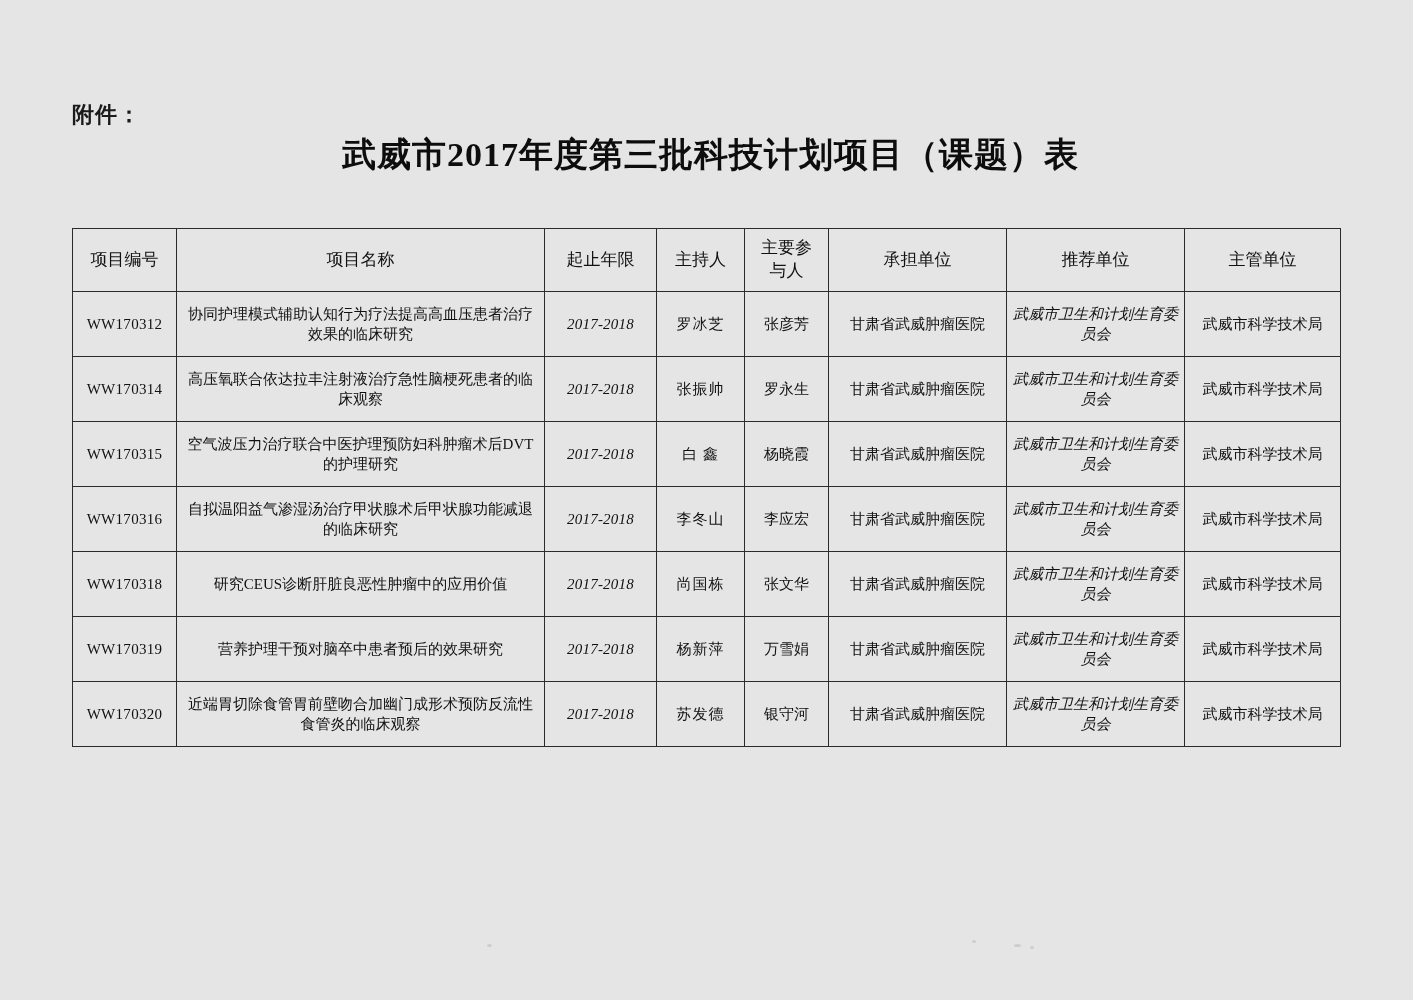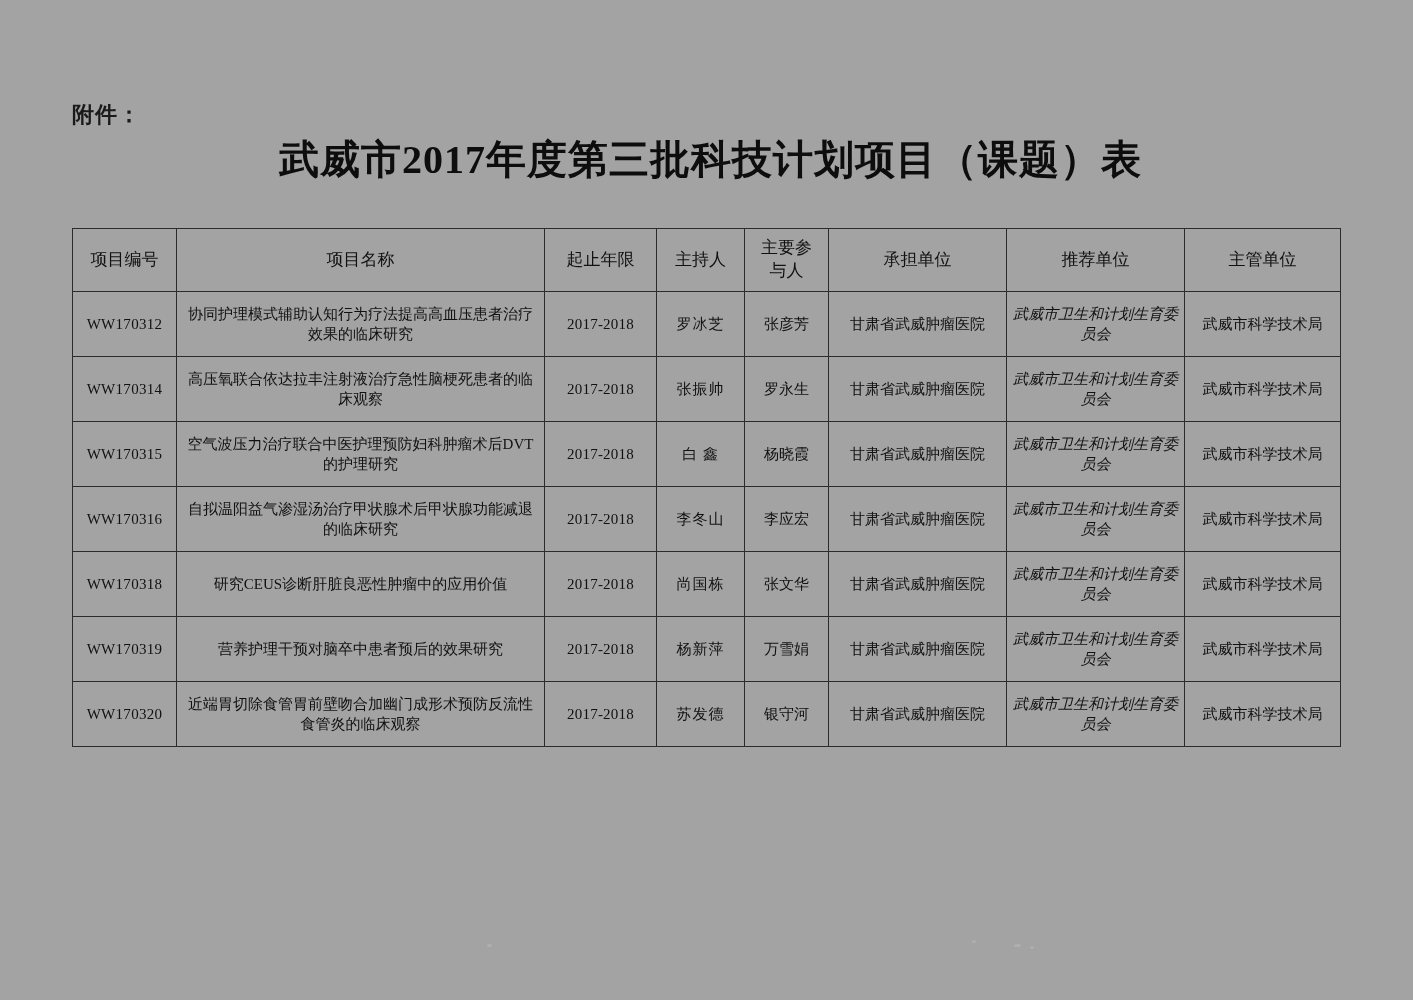--- a/index.html
+++ b/index.html
@@ -12,39 +12,39 @@
     height: 1000px;
     font-family: "Liberation Serif", "DejaVu Serif", serif;
     color: #111111;
     position: relative;
     overflow: hidden;
   }
   .page {
     position: relative;
     width: 1413px;
     height: 1000px;
-    background: #a3a3a3;
+    background: #e5e5e5;
   }
   .attachment-label {
     position: absolute;
     left: 72px;
     top: 100px;
     font-size: 22px;
     letter-spacing: 1px;
     font-family: "Liberation Serif", "DejaVu Serif", serif;
     font-weight: 600;
     color: #1a1a1a;
   }
   .doc-title {
     position: absolute;
     left: 0;
     right: 0;
     top: 132px;
     text-align: center;
-    font-size: 40px;
+    font-size: 34px;
     font-weight: bold;
     letter-spacing: 1px;
     color: #0d0d0d;
     font-family: "Liberation Serif", "DejaVu Serif", serif;
     padding-left: 8px;
   }
   .table-wrap {
     position: absolute;
     left: 72px;
     top: 192px;
@@ -83,21 +83,21 @@
   col.c-recommend { width: 178px; }
   col.c-admin { width: 156px; }
 
   .cell-code { font-size: 15px; letter-spacing: 0.3px; }
   .cell-name {
     text-align: center;
     font-size: 15.5px;
     padding-left: 8px;
     padding-right: 8px;
   }
-  .cell-years { font-size: 15px; letter-spacing: 0.2px; }
+  .cell-years { font-size: 15px; letter-spacing: 0.2px; font-style: italic; }
   .cell-host { font-size: 15.5px; letter-spacing: 1px; }
   .cell-member { font-size: 15.5px; }
   .cell-unit { font-size: 15.5px; }
   .cell-recommend { font-size: 15.5px; line-height: 1.3; font-style: italic; }
   .cell-admin { font-size: 15.5px; }
 
   .th-member { font-size: 15.5px; line-height: 1.25; }
 
   
   .speck {

